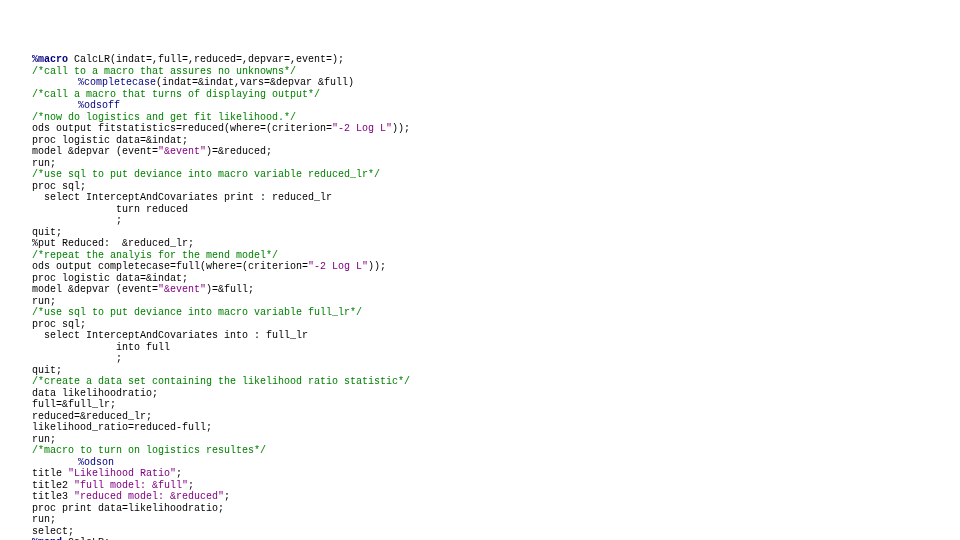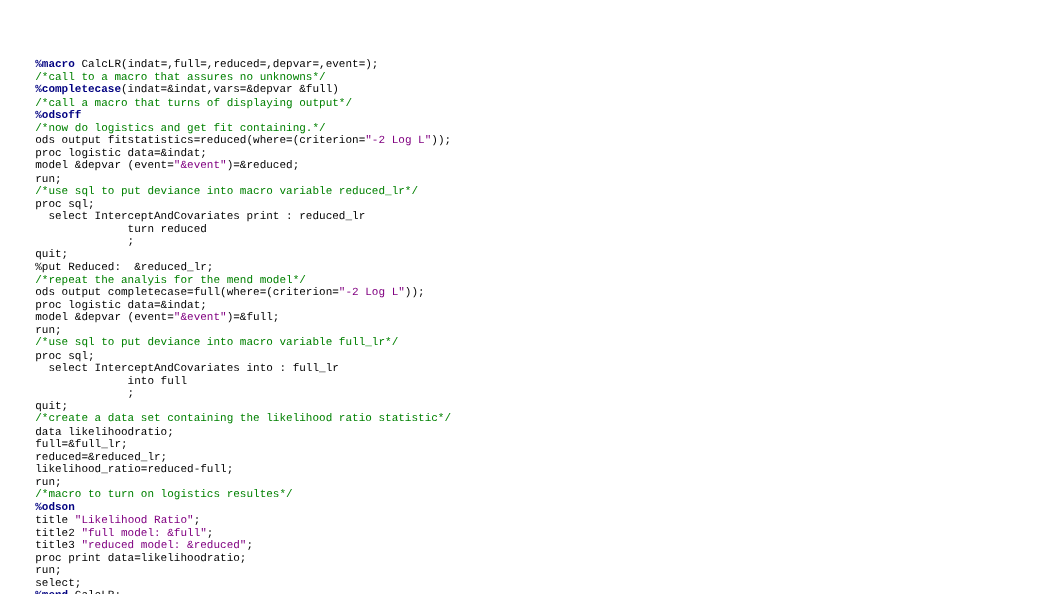--- a/index.html
+++ b/index.html
@@ -6,35 +6,35 @@
     margin: 0;
     padding: 8px 32px;
     font-family: "Courier New", monospace;
     font-size: 10px;
     line-height: 1.15;
     background: #fff;
     color: #000;
     white-space: pre;
   }
   .kw   { color: #000080; font-weight: bold; }  
-  .mac  { color: #000080; font-weight: bold; }  
+  .mac  { color: #000080; font-weight: normal; margin-left: 46px; }  
   .cmt  { color: #008000; margin-top: 24px; }                     
   .str  { color: #800080; }                     
 </style>
 </head>
 <body>
 
 
 
 <div><span class="kw">%macro</span><span> CalcLR(indat=,full=,reduced=,depvar=,event=);</span>
 <span class="cmt">/*call to a macro that assures no unknowns*/</span>
 <span class="mac">%completecase</span><span>(indat=&amp;indat,vars=&amp;depvar &amp;full)</span>
 <span class="cmt">/*call a macro that turns of displaying output*/</span>
 <span class="mac">%odsoff</span>
-<span class="cmt">/*now do logistics and get fit containing.*/</span>
+<span class="cmt">/*now do logistics and get fit likelihood.*/</span>
 <span>ods output fitstatistics=reduced(where=(criterion=</span><span class="str">"-2 Log L"</span><span>));</span>
 <span>proc logistic data=&amp;indat;</span>
 <span>model &amp;depvar (event=</span><span class="str">"&amp;event"</span><span>)=&amp;reduced;</span>
 <span>run;</span>
 <span class="cmt">/*use sql to put deviance into macro variable reduced_lr*/</span>
 <span>proc sql;</span>
 <span>  select InterceptAndCovariates print : reduced_lr</span>
 <span>              turn reduced</span>
 <span>              ;</span>
 <span>quit;</span>

